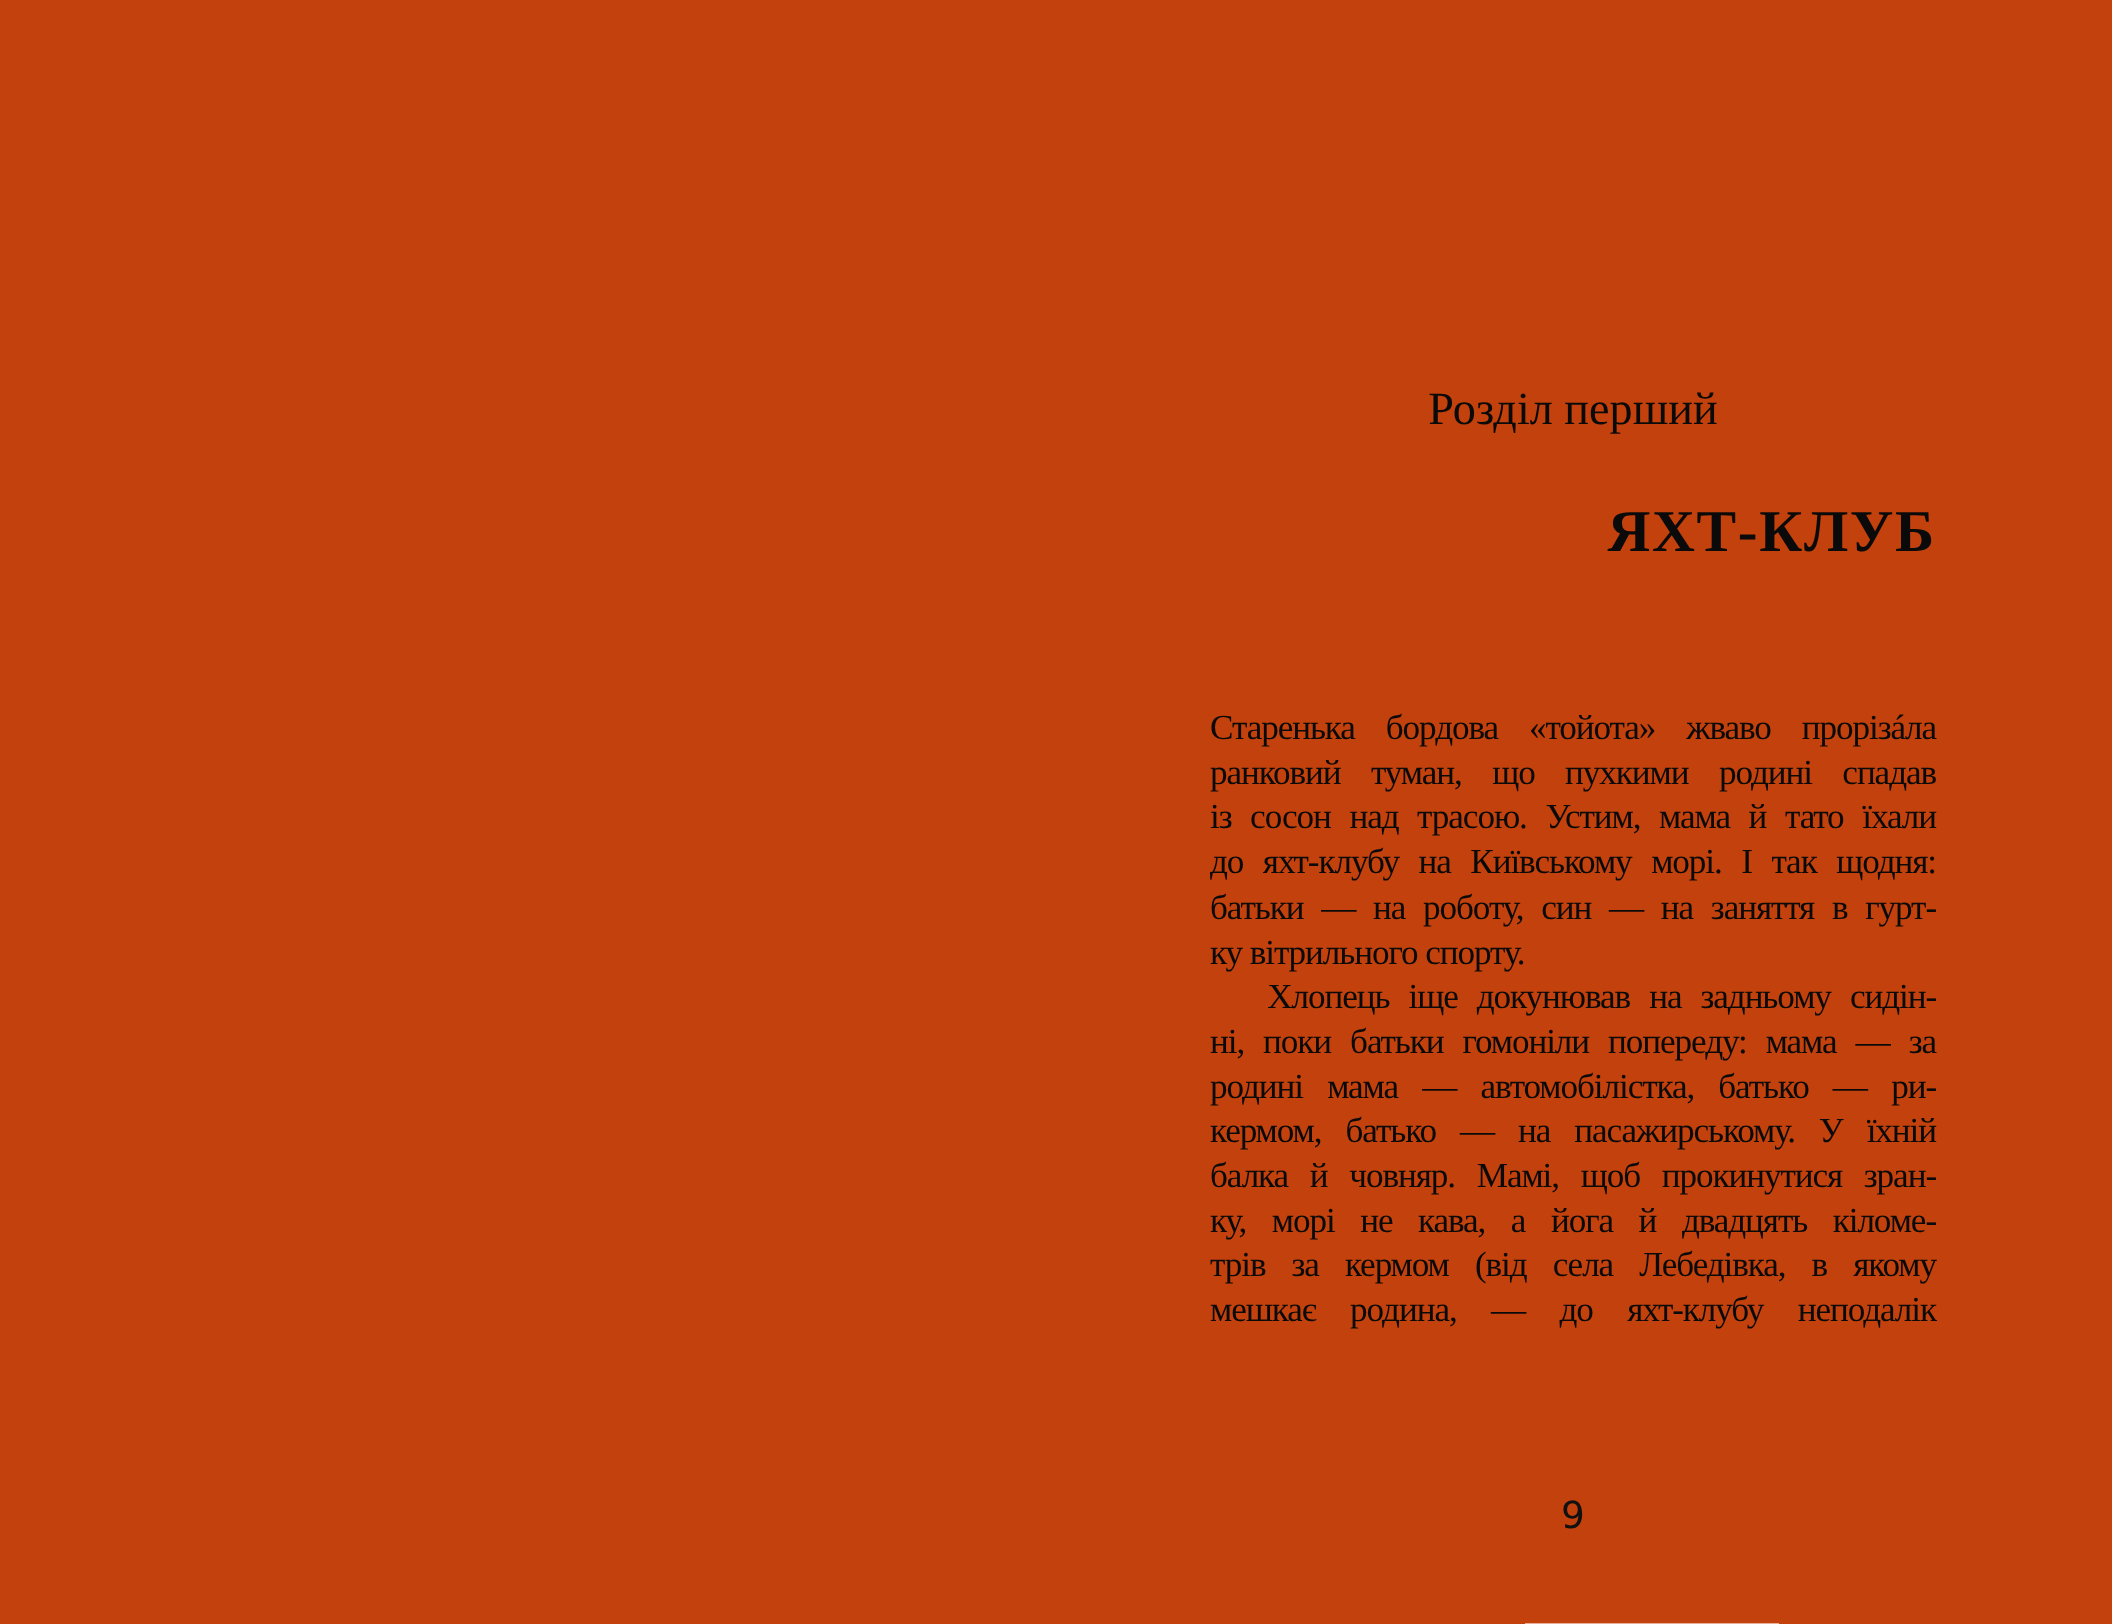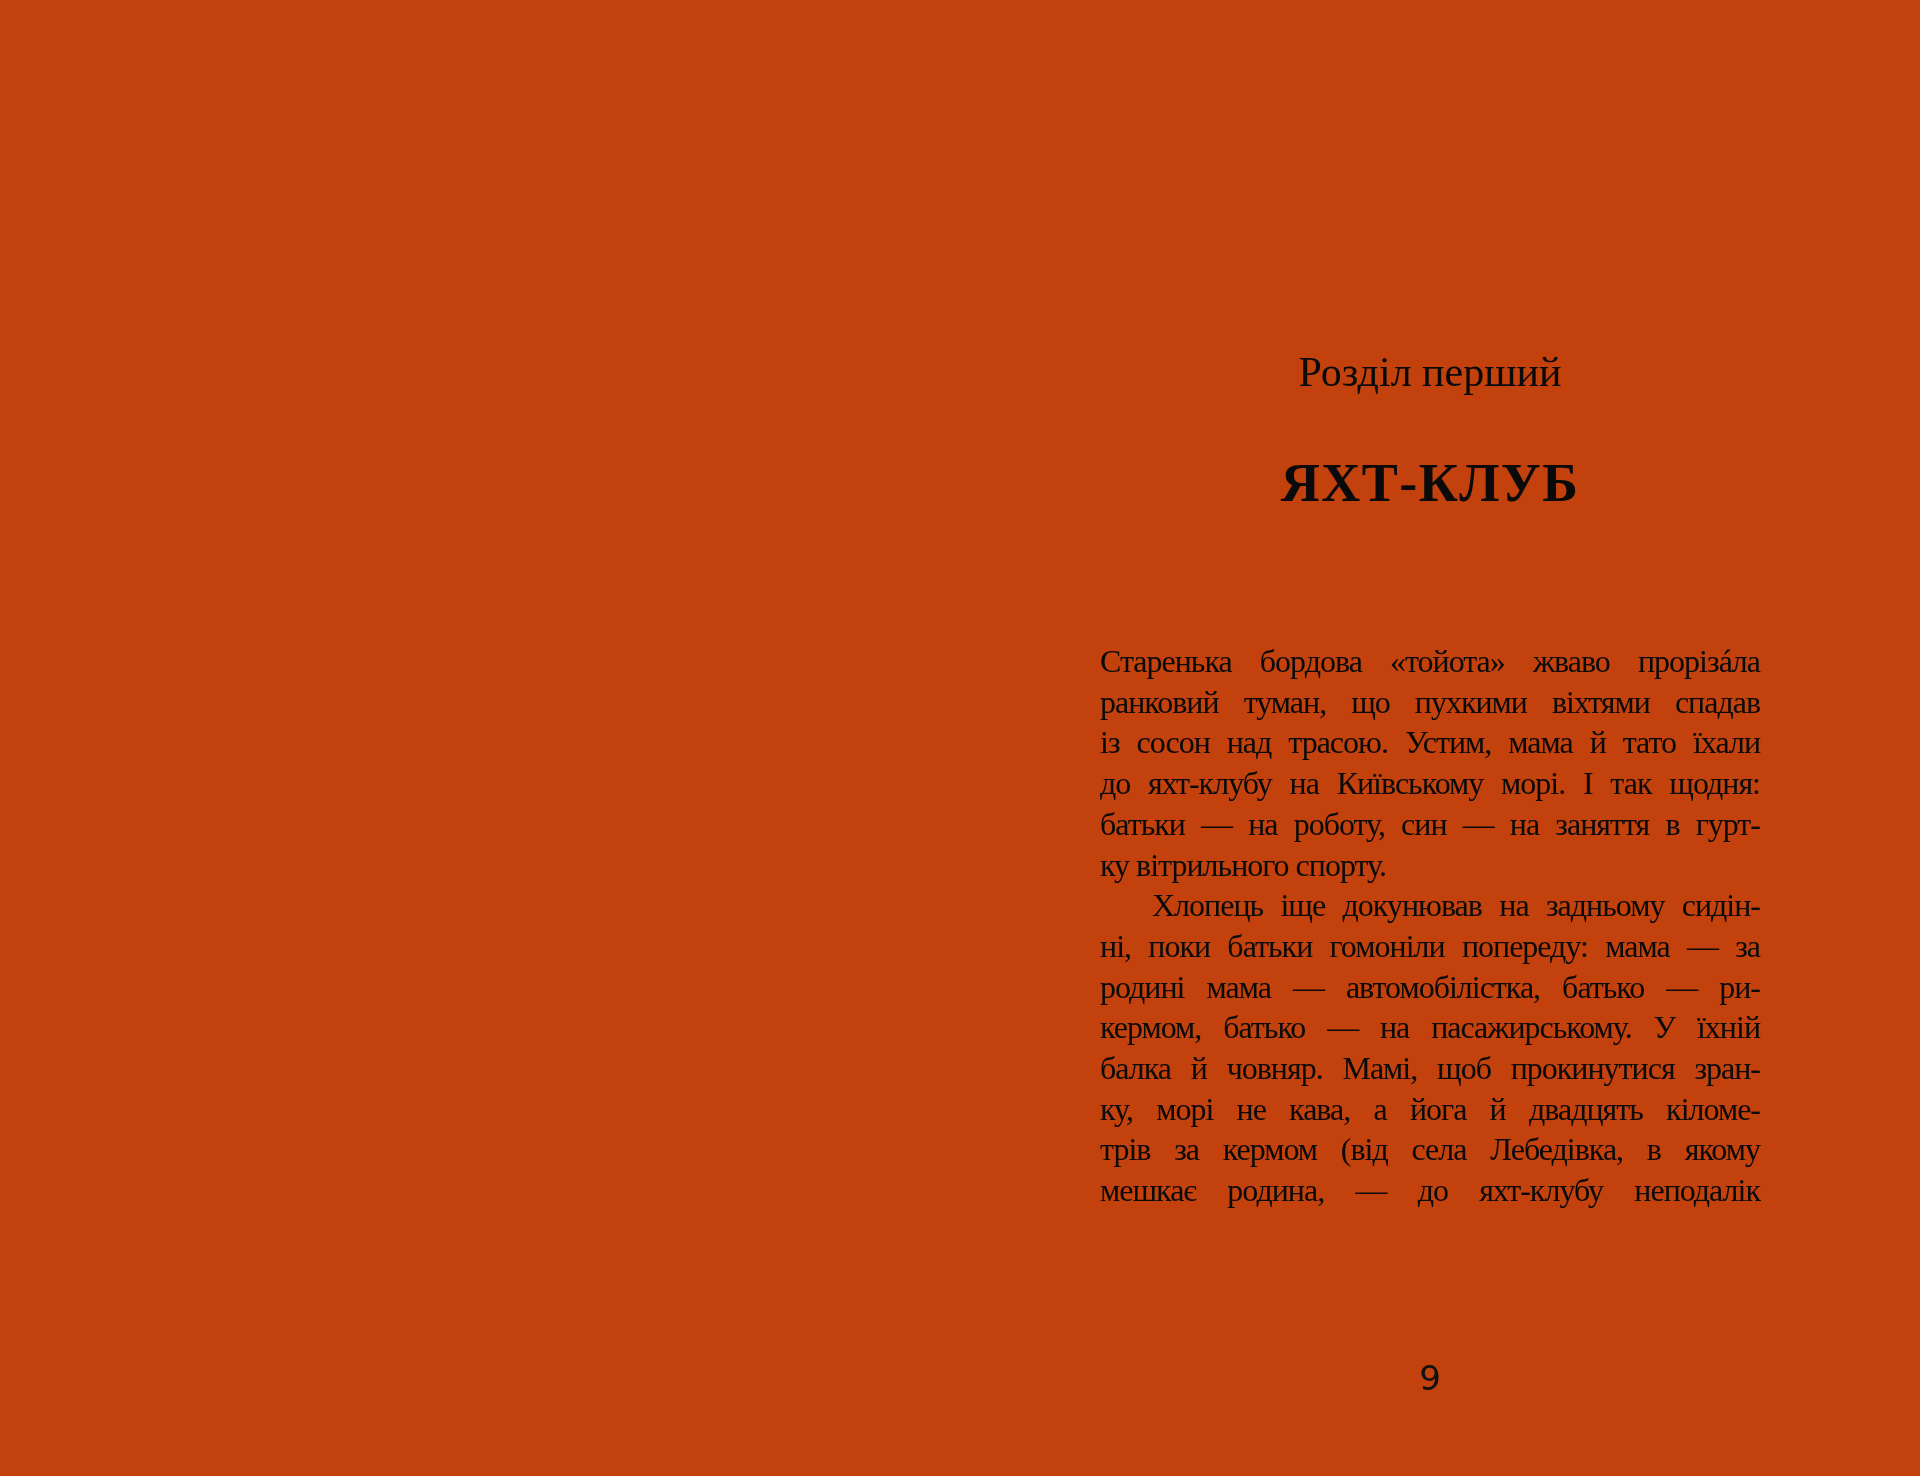--- a/index.html
+++ b/index.html
@@ -31,21 +31,21 @@
     text-align: center;
     font-size: 42px;
     font-weight: normal;
     margin: 0;
   }
   .title {
     position: absolute;
     top: 452px;
     left: 0;
     width: 100%;
-    text-align: center;
+    text-align: right;
     font-size: 54px;
     font-weight: bold;
     letter-spacing: 1.5px;
     margin: 0;
   }
   .body-text {
     position: absolute;
     top: 641px;
     left: 0;
     width: 660px;
@@ -77,21 +77,21 @@
 </style>
 </head>
 <body>
 
 <div class="canvas">
   <div class="content">
     <div class="kicker">Розділ перший</div>
     <h1 class="title">ЯХТ-КЛУБ</h1>
     <div class="body-text">
         <div class="line">Старенька бордова «тойота» жваво прорізáла</div>
-        <div class="line">ранковий туман, що пухкими віхтями спадав</div>
+        <div class="line">ранковий туман, що пухкими родині спадав</div>
         <div class="line">із сосон над трасою. Устим, мама й тато їхали</div>
         <div class="line">до яхт-клубу на Київському морі. І так щодня:</div>
         <div class="line">батьки — на роботу, син — на заняття в гурт-</div>
         <div class="line flush">ку вітрильного спорту.</div>
         <div class="line indent">Хлопець іще докунював на задньому сидін-</div>
         <div class="line">ні, поки батьки гомоніли попереду: мама — за</div>
         <div class="line">родині мама — автомобілістка, батько — ри-</div>
         <div class="line">кермом, батько — на пасажирському. У їхній</div>
         <div class="line">балка й човняр. Мамі, щоб прокинутися зран-</div>
         <div class="line">ку, морі не кава, а йога й двадцять кіломе-</div>

